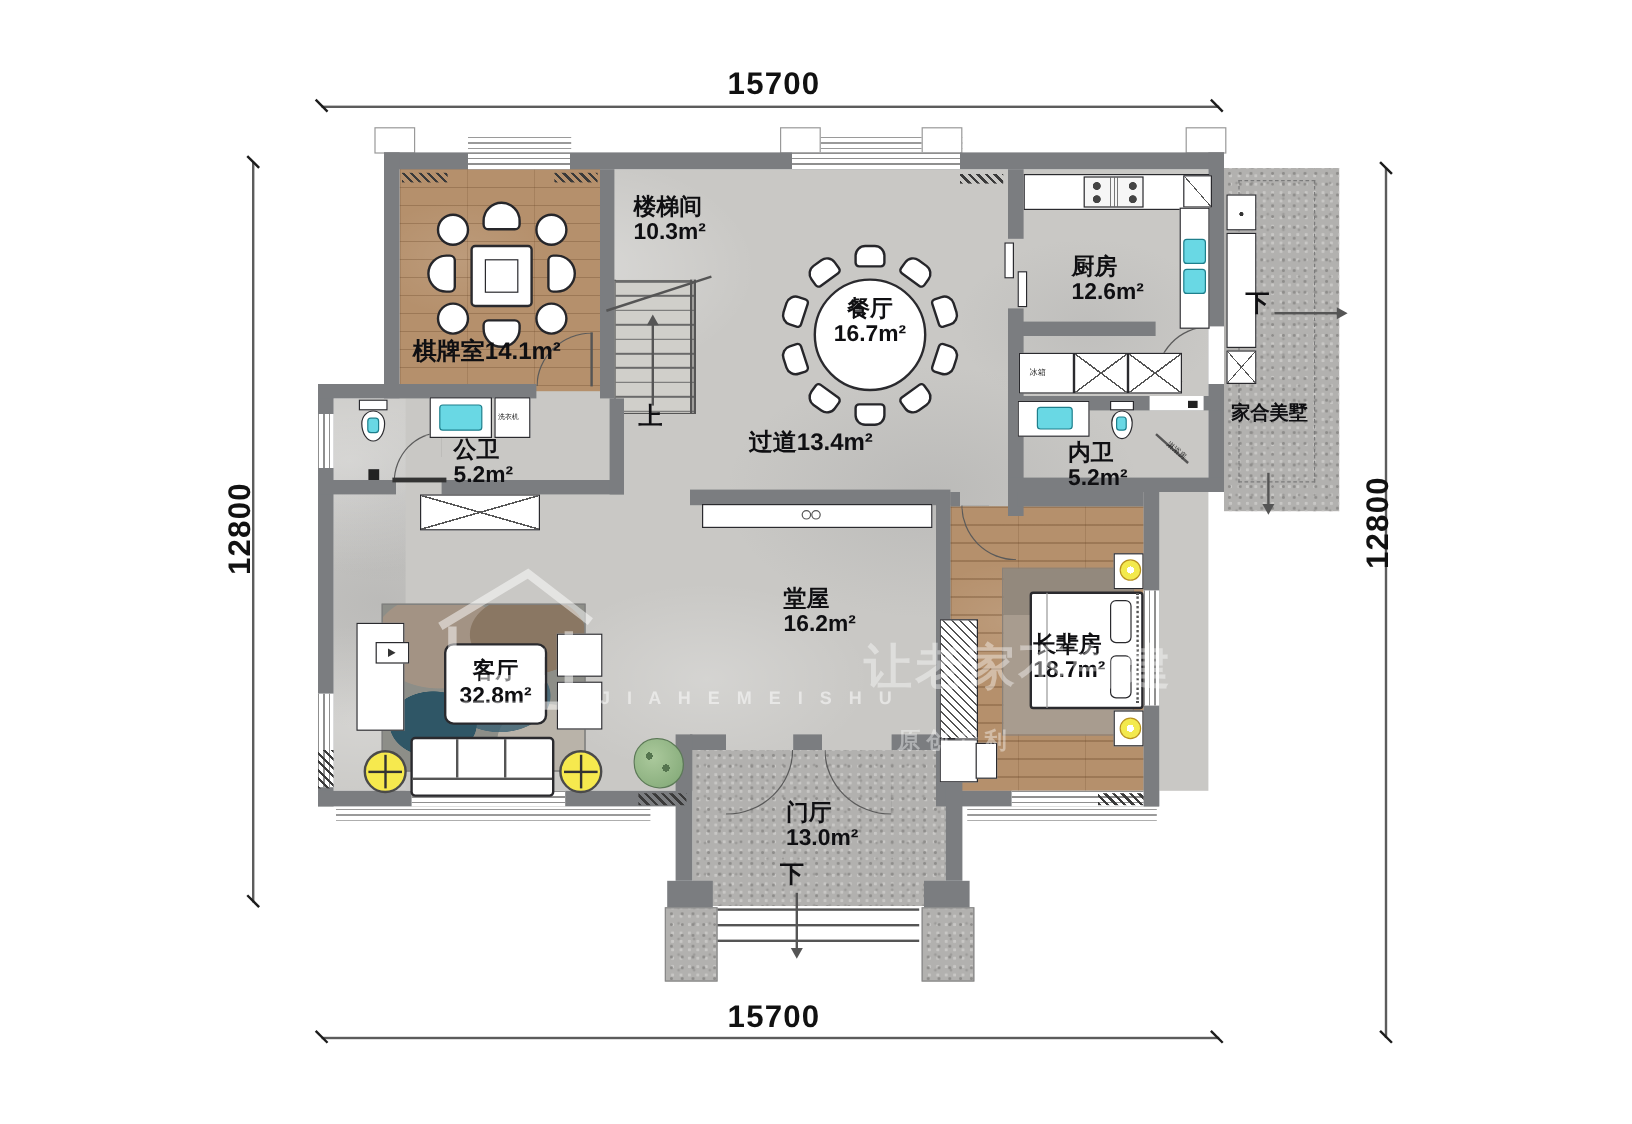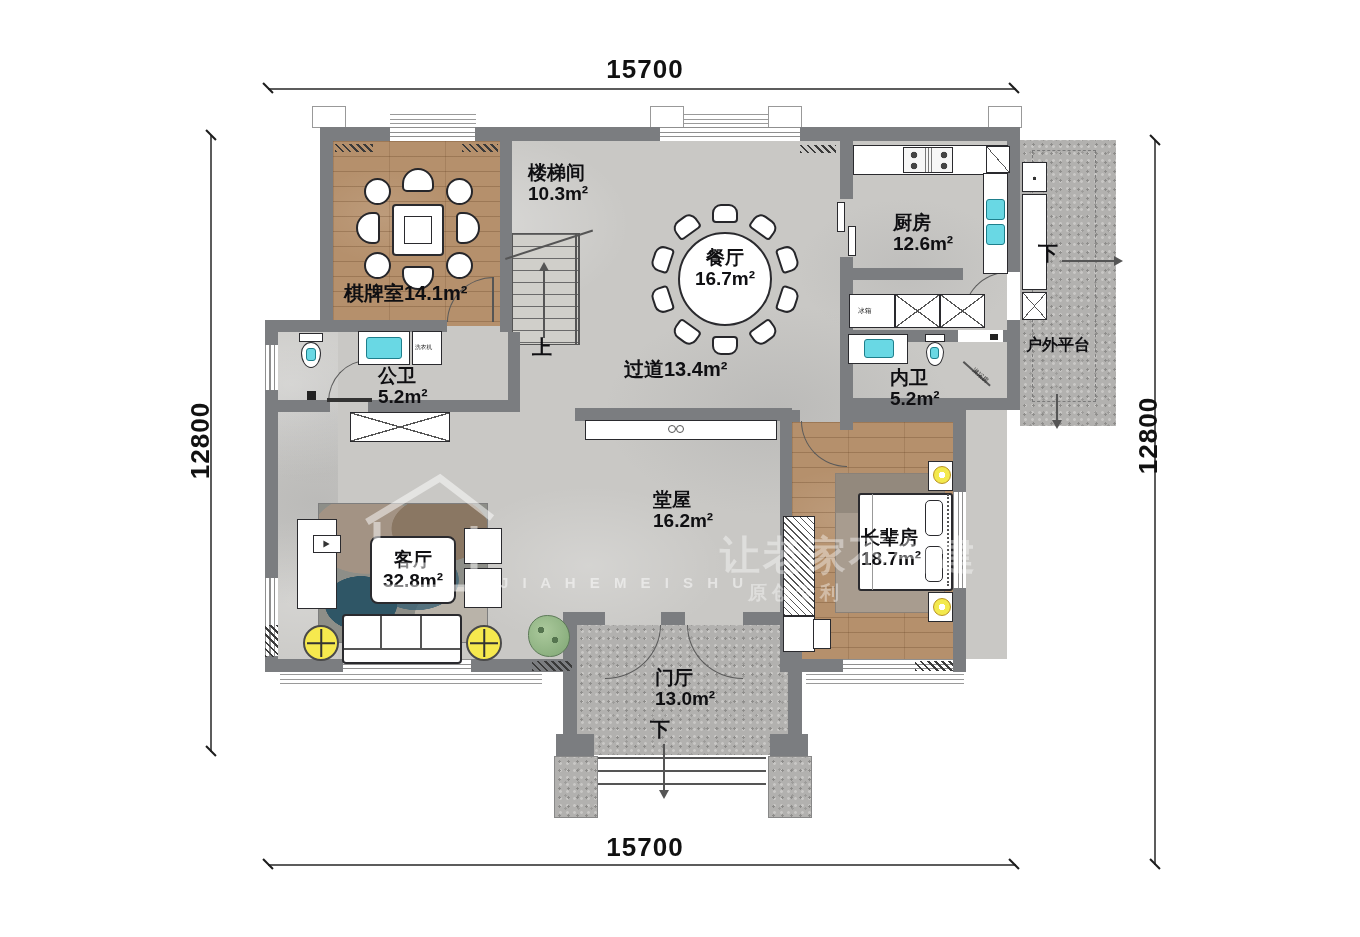--- a/index.html
+++ b/index.html
@@ -340,30 +340,30 @@
   </div>
   <div class="lbl" style="left:861px;top:528px;font-size:19px;">
     <span class="ln">长辈房</span>
       <span class="ln">18.7m²</span>
   </div>
   <div class="lbl" style="left:655px;top:668px;font-size:19px;">
     <span class="ln">门厅</span>
       <span class="ln">13.0m²</span>
   </div>
   <div class="lbl" style="left:1026px;top:336px;font-size:16px;">
-    <span>户外平台</span>
+    <span>家合美墅</span>
   </div>
 
   <div class="wm" style="left:0;top:0;width:1360px;height:937px;">
     <svg style="position:absolute;left:352px;top:470px;" width="150" height="130" viewBox="0 0 150 130">
       <g fill="none" stroke="rgba(255,255,255,0.5)" stroke-width="7">
         <path d="M15 52 L88 8 L140 48"></path>
         <path d="M25 52 V118 H122 V56"></path>
         <path d="M48 74 H102"></path>
         <path d="M48 96 H102"></path>
       </g>
     </svg>
     <div class="wm-slogan" style="left:720px;top:528px;">让老家不白建</div>
     <div class="wm-latin" style="left:500px;top:574px;">J I A H E M E I S H U</div>
-    <div class="wm-sub" style="left:748px;top:580px;font-family:Liberation Mono, monospace;">原创专利</div>
+    <div class="wm-sub" style="left:748px;top:604px;font-family:Liberation Mono, monospace;">原创专利</div>
   </div>
 
 </div>
 
 </body></html>

